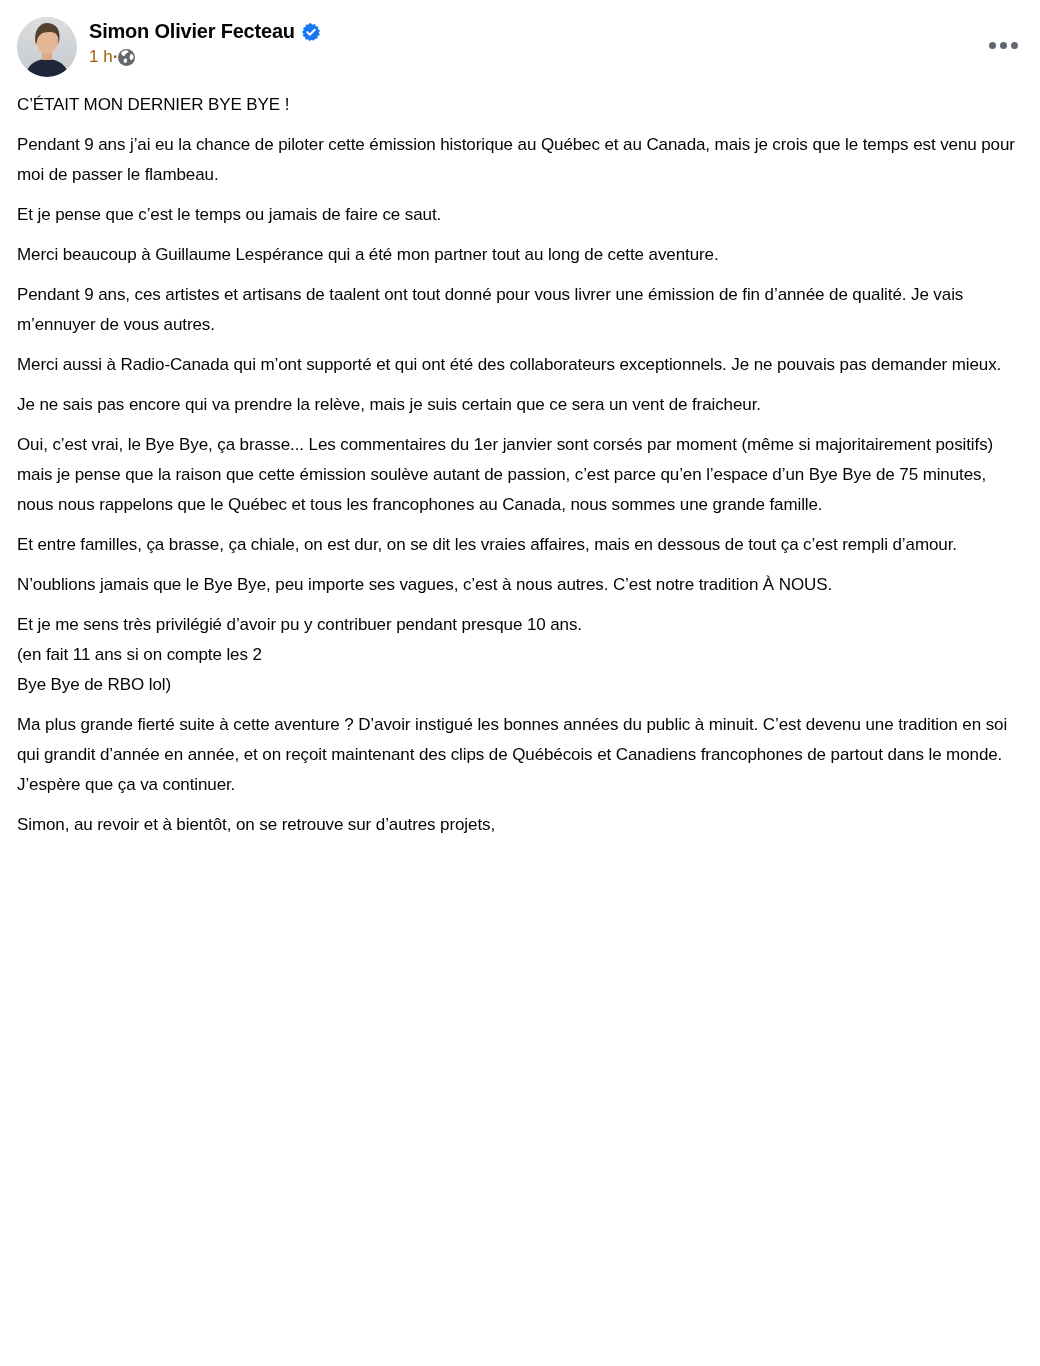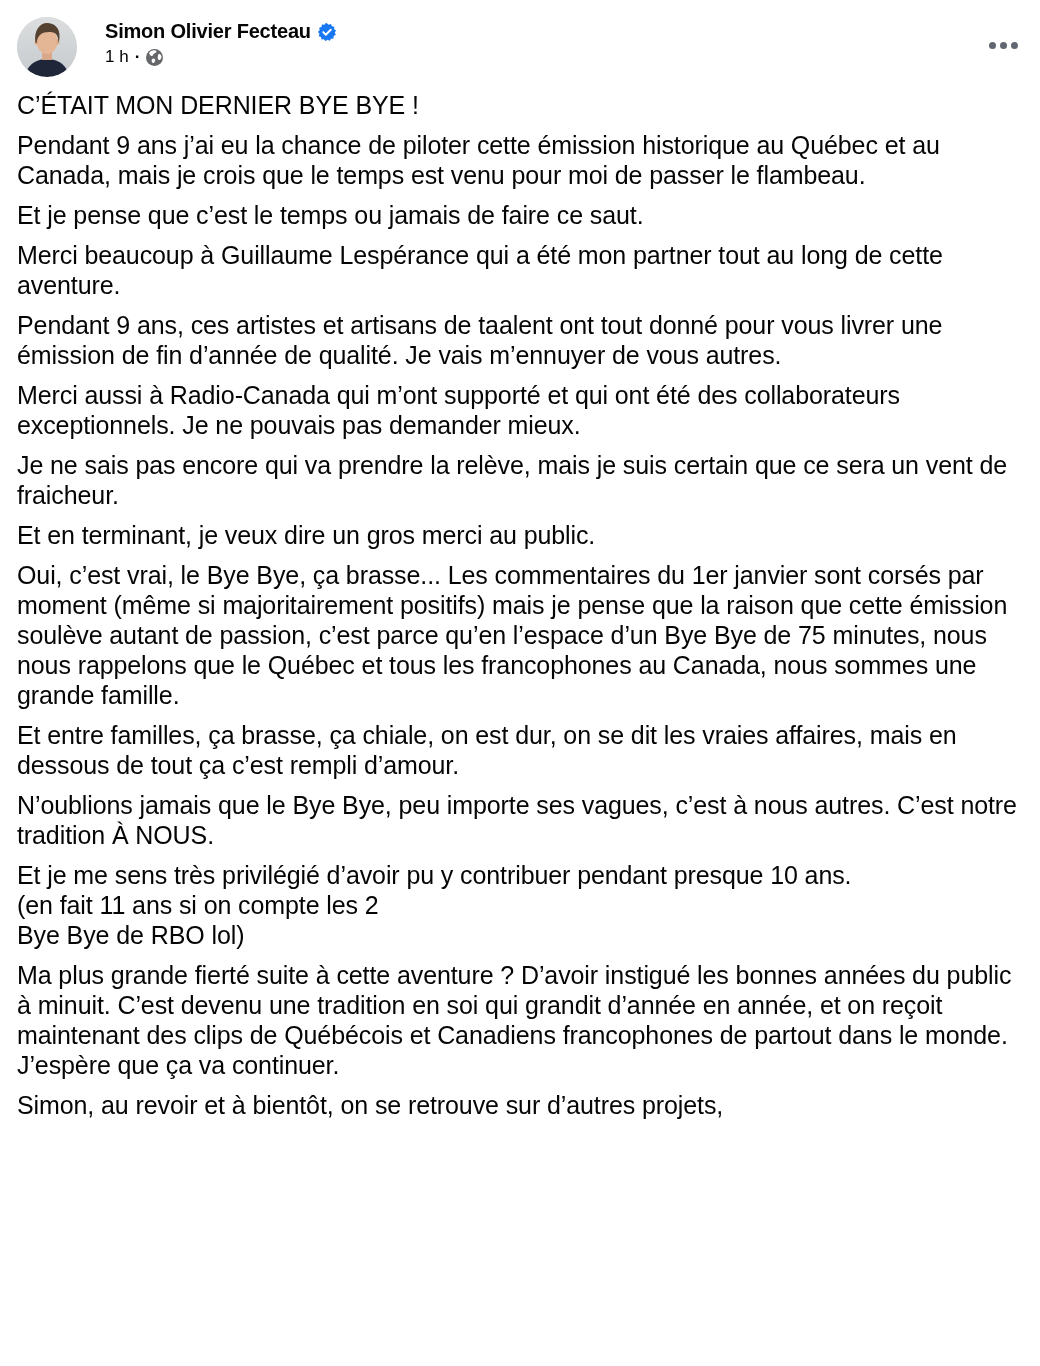--- a/index.html
+++ b/index.html
@@ -31,21 +31,21 @@
     width: 60px;
     height: 60px;
     border-radius: 50%;
     overflow: hidden;
     flex: 0 0 60px;
     cursor: pointer;
     background: #d5d7d8;
   }
   .avatar svg { display: block; }
   .header-info {
-    margin-left: 28px;
+    margin-left: 12px;
     padding-top: 3px;
   }
   .author-row {
     display: flex;
     align-items: center;
     gap: 7px;
   }
   .author-name {
     font-size: 20px;
     font-weight: 700;
@@ -54,24 +54,23 @@
     cursor: pointer;
   }
   .verified-badge {
     width: 18px;
     height: 18px;
     display: inline-block;
   }
   .meta-row {
     display: flex;
     align-items: center;
-    gap: 6px;
     margin-top: 4px;
     font-size: 17px;
-    color: #000000;
+    color: #a16207;
   }
   .meta-time { cursor: pointer; }
   .meta-dot { font-weight: 700; }
   .globe-icon { width: 17px; height: 17px; display: inline-block; margin-top: 1px; }
   .more-btn {
     position: absolute;
     right: 22px;
     top: 33px;
     width: 40px;
     height: 24px;
@@ -89,21 +88,21 @@
     height: 7px;
     border-radius: 50%;
     background: #606770;
   }
   
   .post-body {
     padding: 0 18px 0 17px;
   }
   .post-body p {
     margin: 0 0 10px 0;
-    font-size: 25px;
+    font-size: 17px;
     line-height: 30px;
     color: #050505;
     white-space: pre-wrap;
     letter-spacing: -0.1px;
   }
 </style>
 </head>
 <body>
 
 <div class="post">
@@ -170,21 +169,20 @@
   </div>
 
   <div class="post-body">
     <p>C’ÉTAIT MON DERNIER BYE BYE !</p>
     <p>Pendant 9 ans j’ai eu la chance de piloter cette émission historique au Québec et au Canada, mais je crois que le temps est venu pour moi de passer le flambeau.</p>
     <p>Et je pense que c’est le temps ou jamais de faire ce saut.</p>
     <p>Merci beaucoup à Guillaume Lespérance qui a été mon partner tout au long de cette aventure.</p>
     <p>Pendant 9 ans, ces artistes et artisans de taalent ont tout donné pour vous livrer une émission de fin d’année de qualité. Je vais m’ennuyer de vous autres.</p>
     <p>Merci aussi à Radio-Canada qui m’ont supporté et qui ont été des collaborateurs exceptionnels. Je ne pouvais pas demander mieux.</p>
     <p>Je ne sais pas encore qui va prendre la relève, mais je suis certain que ce sera un vent de fraicheur.</p>
-    <p>Et en terminant, je veux dire un gros merci au public.</p>
     <p>Oui, c’est vrai, le Bye Bye, ça brasse... Les commentaires du 1er janvier sont corsés par moment (même si majoritairement positifs) mais je pense que la raison que cette émission soulève autant de passion, c’est parce qu’en l’espace d’un Bye Bye de 75 minutes, nous nous rappelons que le Québec et tous les francophones au Canada, nous sommes une grande famille.</p>
     <p>Et entre familles, ça brasse, ça chiale, on est dur, on se dit les vraies affaires, mais en dessous de tout ça c’est rempli d’amour.</p>
     <p>N’oublions jamais que le Bye Bye, peu importe ses vagues, c’est à nous autres. C’est notre tradition À NOUS.</p>
     <p>Et je me sens très privilégié d’avoir pu y contribuer pendant presque 10 ans.
 (en fait 11 ans si on compte les 2
 Bye Bye de RBO lol)</p>
     <p>Ma plus grande fierté suite à cette aventure ? D’avoir instigué les bonnes années du public à minuit. C’est devenu une tradition en soi qui grandit d’année en année, et on reçoit maintenant des clips de Québécois et Canadiens francophones de partout dans le monde. J’espère que ça va continuer.</p>
     <p>Simon, au revoir et à bientôt, on se retrouve sur d’autres projets,</p>
   </div>
 

